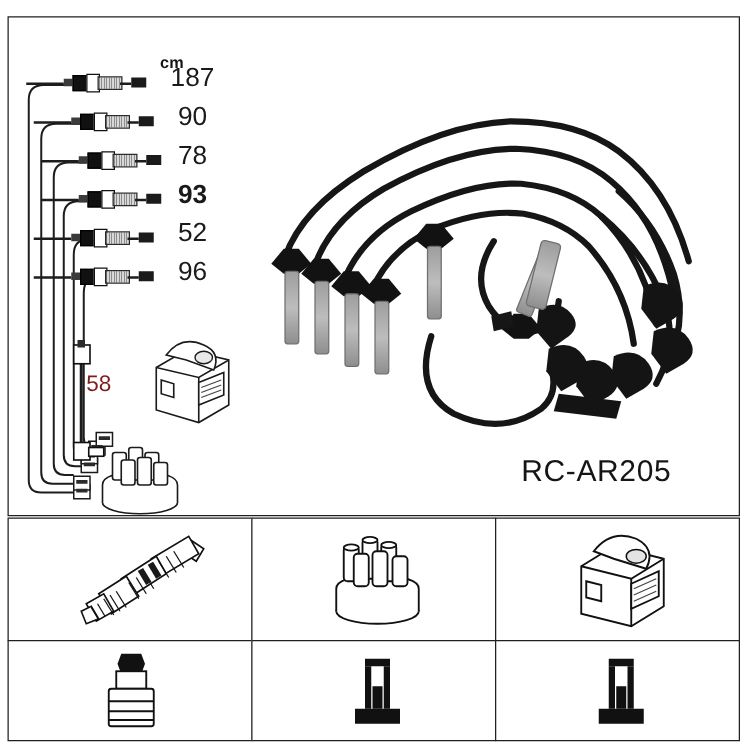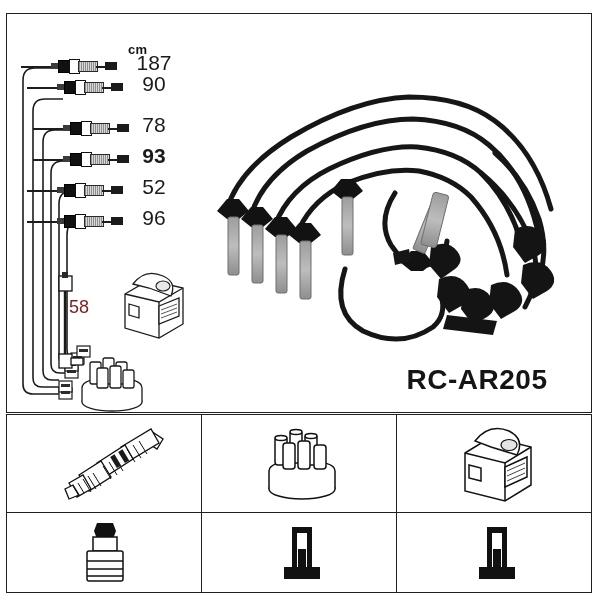--- a/index.html
+++ b/index.html
@@ -40,21 +40,21 @@
 
   
   #bundle{position:absolute;left:6px;top:40px;width:140px;height:375px;}
 
   
   #lead58{position:absolute;left:44px;top:258px;width:80px;height:100px;}
   #label58{position:absolute;left:62px;top:283px;font-size:18px;color:#7f1d1d;}
 
   
   #product-name{position:absolute;left:470px;top:350px;transform:translateX(-50%);
-                font-size:28px;font-weight:bold;color:#151515;letter-spacing:.5px;
+                font-size:24px;font-weight:normal;color:#151515;letter-spacing:.5px;
                 white-space:nowrap;}
   #stock-no{position:absolute;left:470px;top:382px;transform:translateX(-50%);
             font-size:16px;font-weight:bold;color:#151515;letter-spacing:.3px;
             white-space:nowrap;}
 
   
   #harness{position:absolute;left:188px;top:55px;width:400px;height:285px;}
   .icon-svg{display:block;width:100%;height:100%;}
 </style>
 </head>
@@ -102,21 +102,21 @@
             <div class="wireline" style="left:4px;width:30px"></div>
             <div class="tiny" style="left:34px;width:7px"></div>
             <div class="boot" style="left:41px;width:11px"></div>
             <div class="ferrule" style="left:52px;width:9px"></div>
             <div class="sleeve" style="left:61px;width:18px"></div>
             <div class="wireline" style="left:79px;width:9px"></div>
             <div class="tip" style="left:88px;width:12px"></div>
           </div>
           <div class="meas-label">187</div>
         </div>
-        <div class="meas-row" style="top: 61px; width: 170px;">
+        <div class="meas-row" style="top: 71px; width: 170px;">
           <div class="lead" style="left:0;width:110px">
             <div class="wireline" style="left:10px;width:30px"></div>
             <div class="tiny" style="left:40px;width:7px"></div>
             <div class="boot" style="left:47px;width:11px"></div>
             <div class="ferrule" style="left:58px;width:9px"></div>
             <div class="sleeve" style="left:67px;width:18px"></div>
             <div class="wireline" style="left:85px;width:9px"></div>
             <div class="tip" style="left:94px;width:12px"></div>
           </div>
           <div class="meas-label">90</div>

